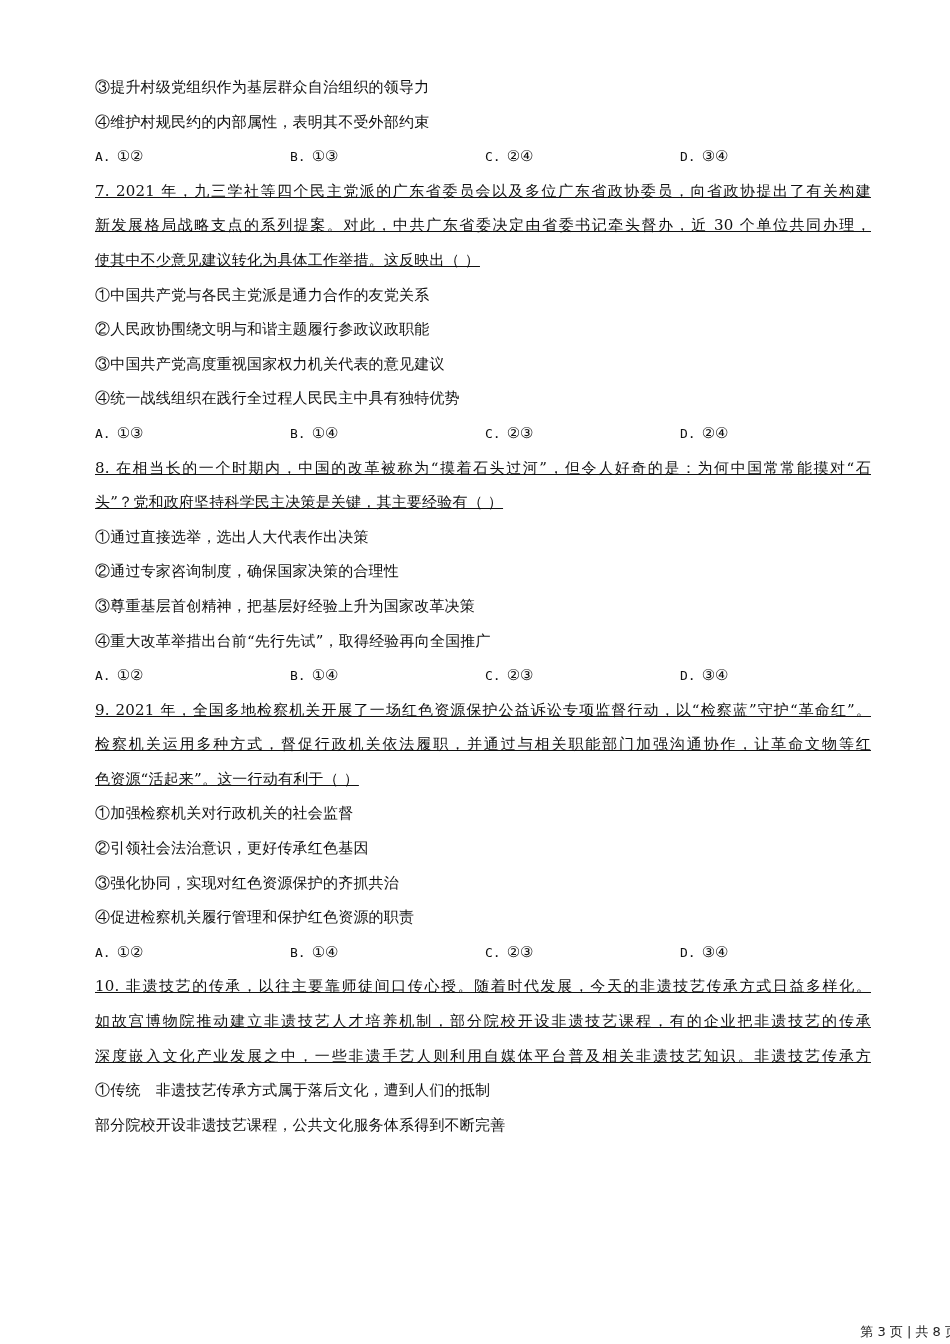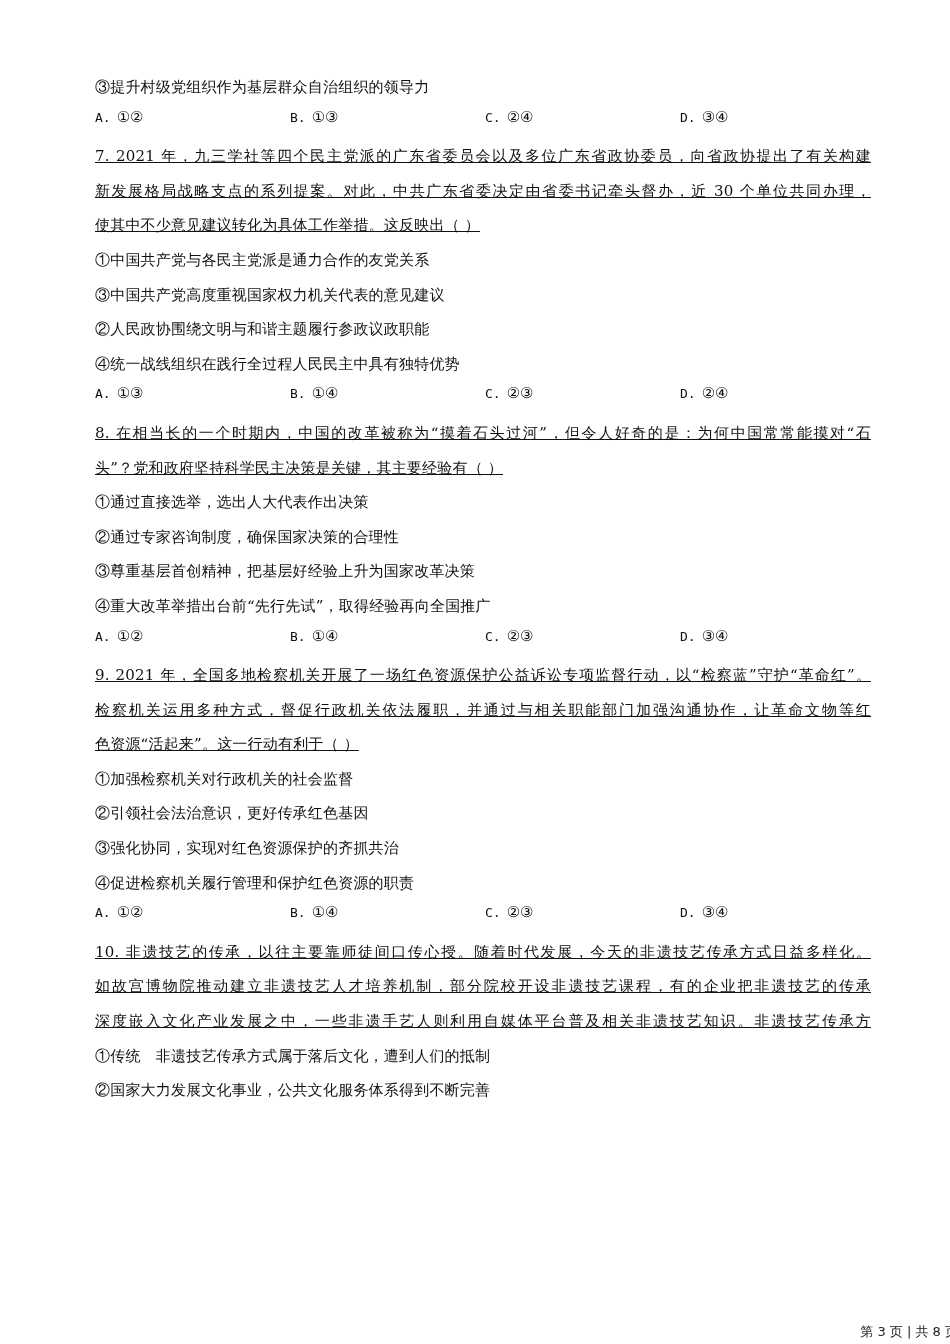--- a/index.html
+++ b/index.html
@@ -39,21 +39,21 @@
       text-align-last: justify;
       width: 776px;
       text-decoration: underline;
     }
     .stem-line.last {
       text-align-last: left;
     }
     .choices {
       display: flex;
       height: 34.6px;
-      line-height: 16px;
+      line-height: 26px;
       font-size: 15px;
     }
     .choice {
       width: 195px;
       white-space: nowrap;
     }
     .choice .letter {
       font-family: "DejaVu Sans Mono", "Liberation Mono", monospace;
       font-size: 13px;
       margin-right: 6px;
@@ -70,35 +70,36 @@
     }
   </style>
 </head>
 <body>
 
 <div class="page">
   <div class="content">
 
     <div>
       <div class="line">③提升村级党组织作为基层群众自治组织的领导力</div>
+      <div class="line">④维护村规民约的内部属性，表明其不受外部约束</div>
       <div class="choices">
         <div class="choice"><span class="letter">A.</span><span>①②</span></div>
         <div class="choice"><span class="letter">B.</span><span>①③</span></div>
         <div class="choice"><span class="letter">C.</span><span>②④</span></div>
         <div class="choice"><span class="letter">D.</span><span>③④</span></div>
       </div>
     </div>
 
     <div>
       <div class="line stem-line">7. 2021 年，九三学社等四个民主党派的广东省委员会以及多位广东省政协委员，向省政协提出了有关构建</div>
       <div class="line stem-line">新发展格局战略支点的系列提案。对此，中共广东省委决定由省委书记牵头督办，近 30 个单位共同办理，</div>
       <div class="line stem-line last">使其中不少意见建议转化为具体工作举措。这反映出（    ）</div>
       <div class="line">①中国共产党与各民主党派是通力合作的友党关系</div>
+      <div class="line">②人民政协围绕文明与和谐主题履行参政议政职能</div>
       <div class="line">③中国共产党高度重视国家权力机关代表的意见建议</div>
-      <div class="line">②人民政协围绕文明与和谐主题履行参政议政职能</div>
       <div class="line">④统一战线组织在践行全过程人民民主中具有独特优势</div>
       <div class="choices">
         <div class="choice"><span class="letter">A.</span><span>①③</span></div>
         <div class="choice"><span class="letter">B.</span><span>①④</span></div>
         <div class="choice"><span class="letter">C.</span><span>②③</span></div>
         <div class="choice"><span class="letter">D.</span><span>②④</span></div>
       </div>
     </div>
 
     <div>
@@ -130,19 +131,19 @@
         <div class="choice"><span class="letter">C.</span><span>②③</span></div>
         <div class="choice"><span class="letter">D.</span><span>③④</span></div>
       </div>
     </div>
 
     <div>
       <div class="line stem-line">10. 非遗技艺的传承，以往主要靠师徒间口传心授。随着时代发展，今天的非遗技艺传承方式日益多样化。</div>
       <div class="line stem-line">如故宫博物院推动建立非遗技艺人才培养机制，部分院校开设非遗技艺课程，有的企业把非遗技艺的传承</div>
       <div class="line stem-line">深度嵌入文化产业发展之中，一些非遗手艺人则利用自媒体平台普及相关非遗技艺知识。非遗技艺传承方</div>
       <div class="line">①传统　非遗技艺传承方式属于落后文化，遭到人们的抵制</div>
-      <div class="line">②国家大力发展文化事业，公共文化服务体系得到不断完善</div>
+      <div class="line">部分院校开设非遗技艺课程，公共文化服务体系得到不断完善</div>
     </div>
 
   </div>
 
   <div class="footer">第 3 页 | 共 8 页</div>
 </div>
 
 </body></html>

